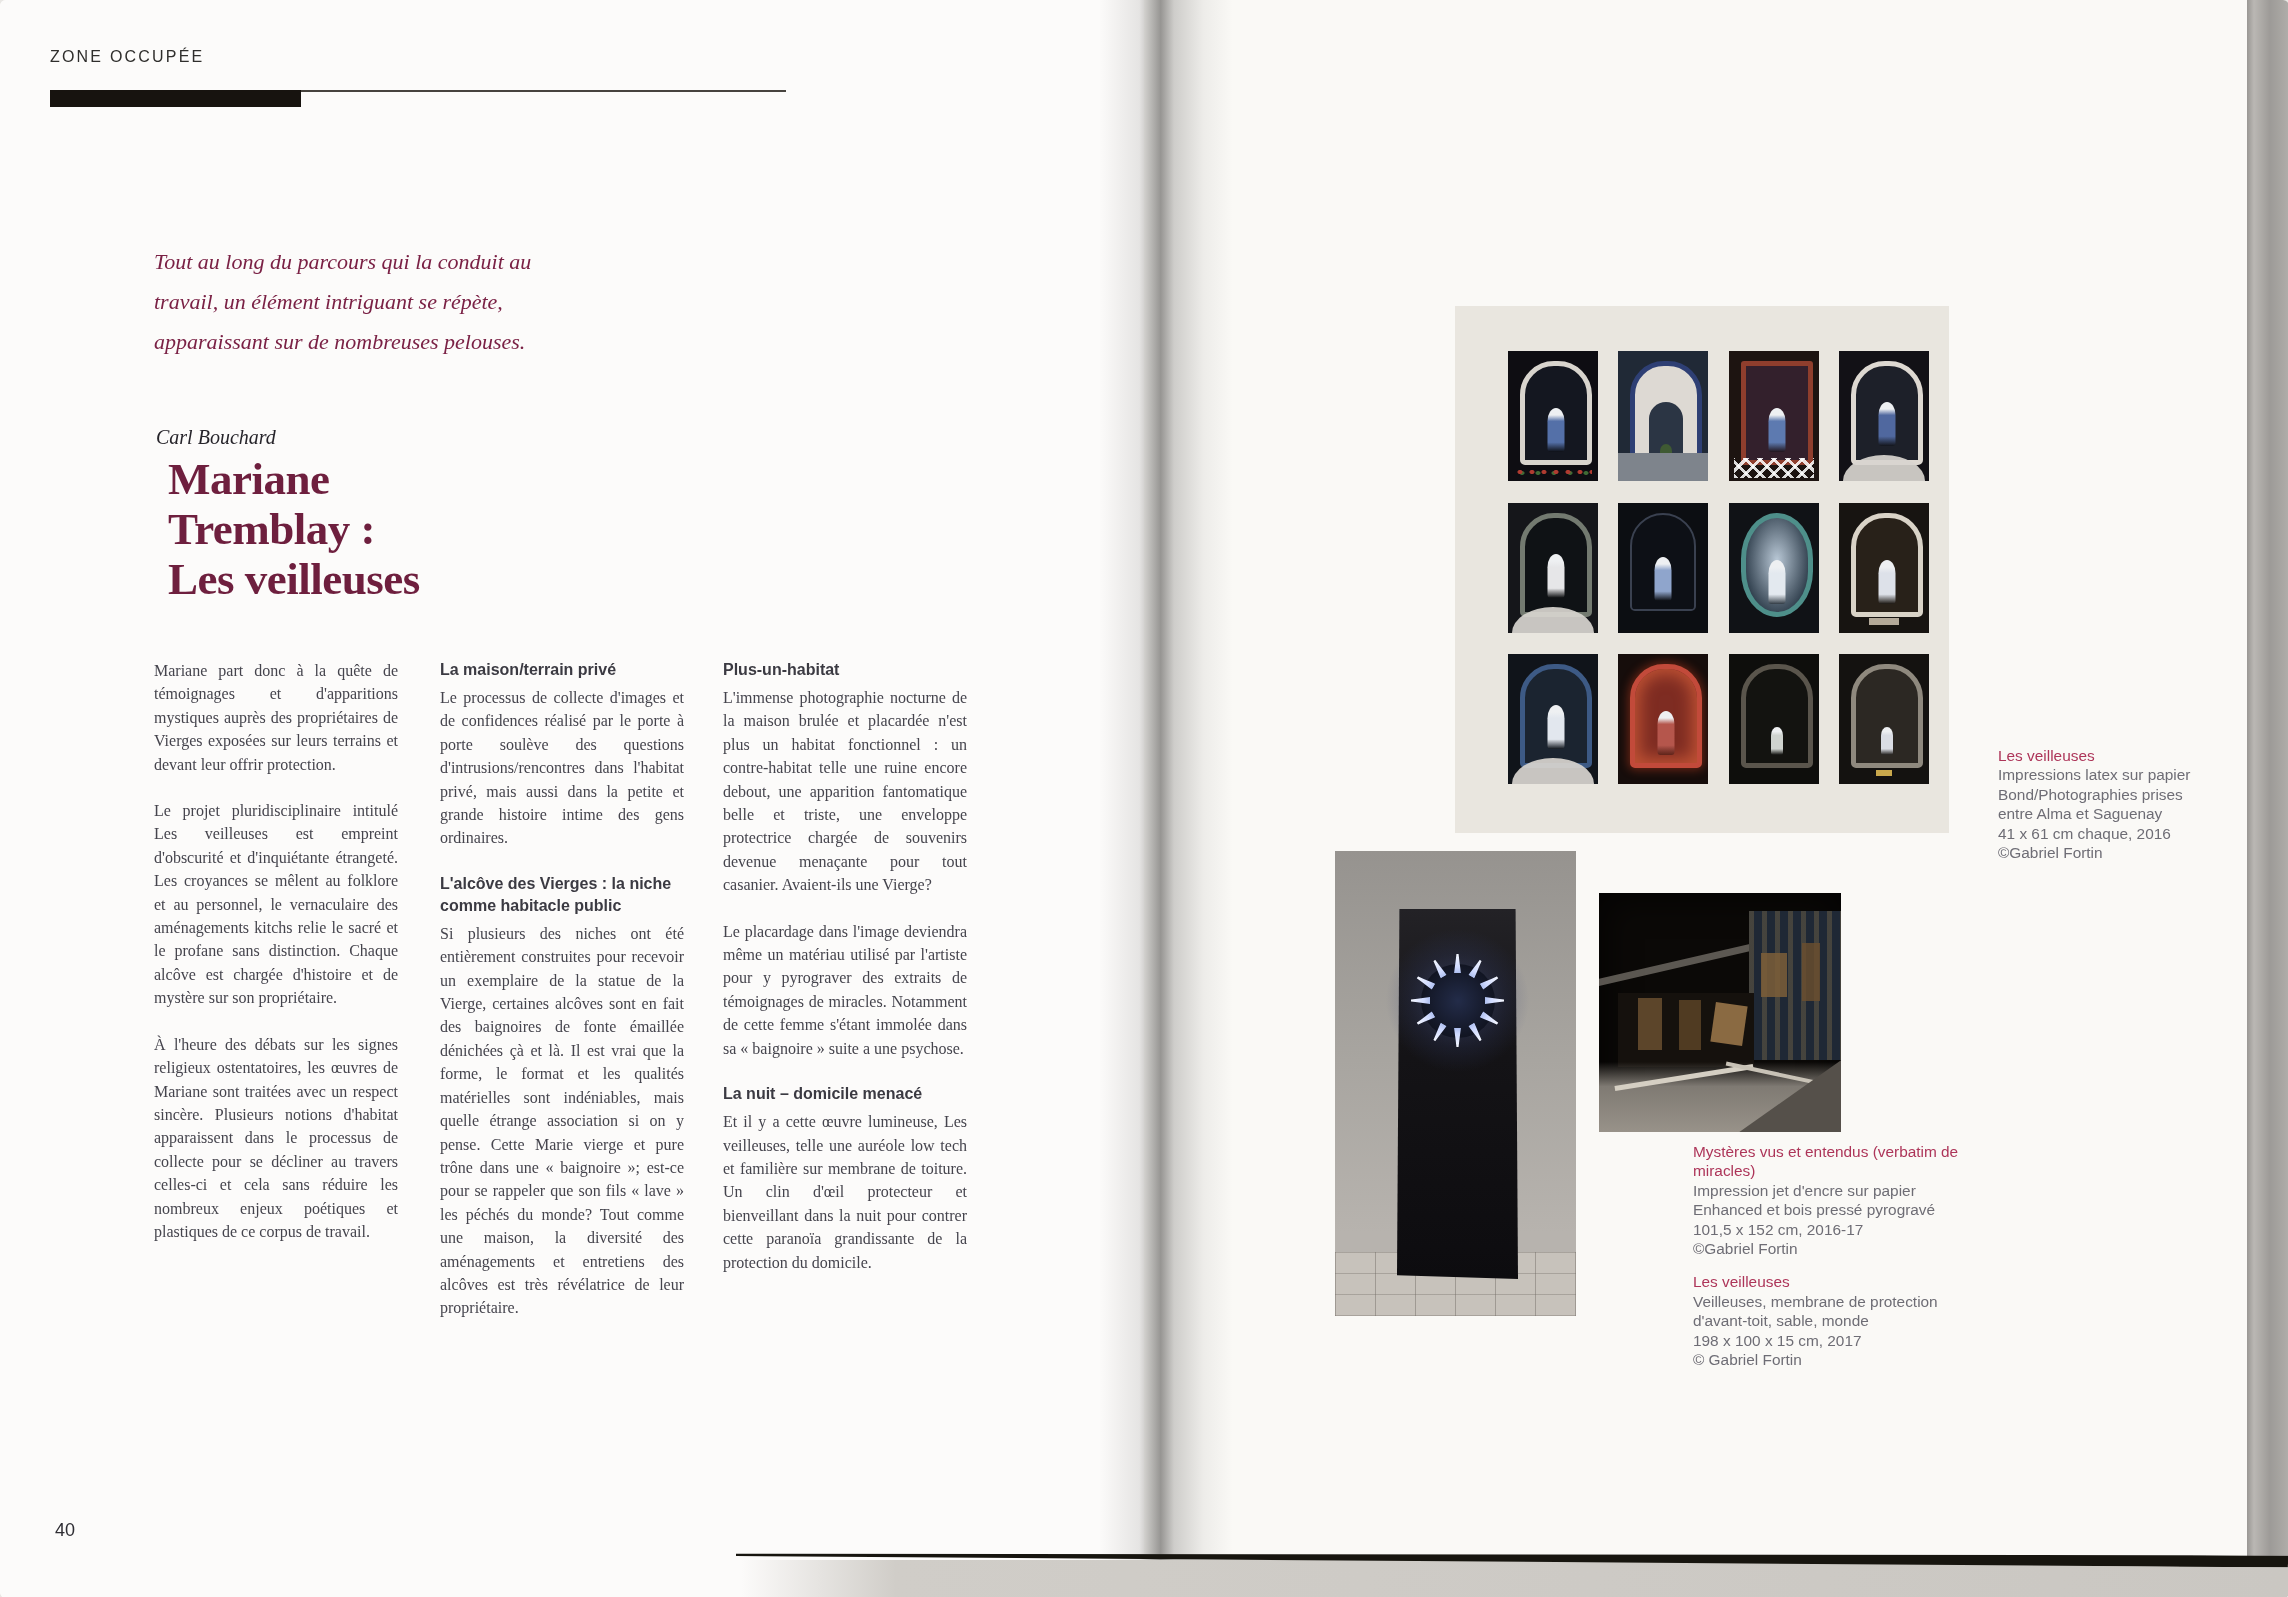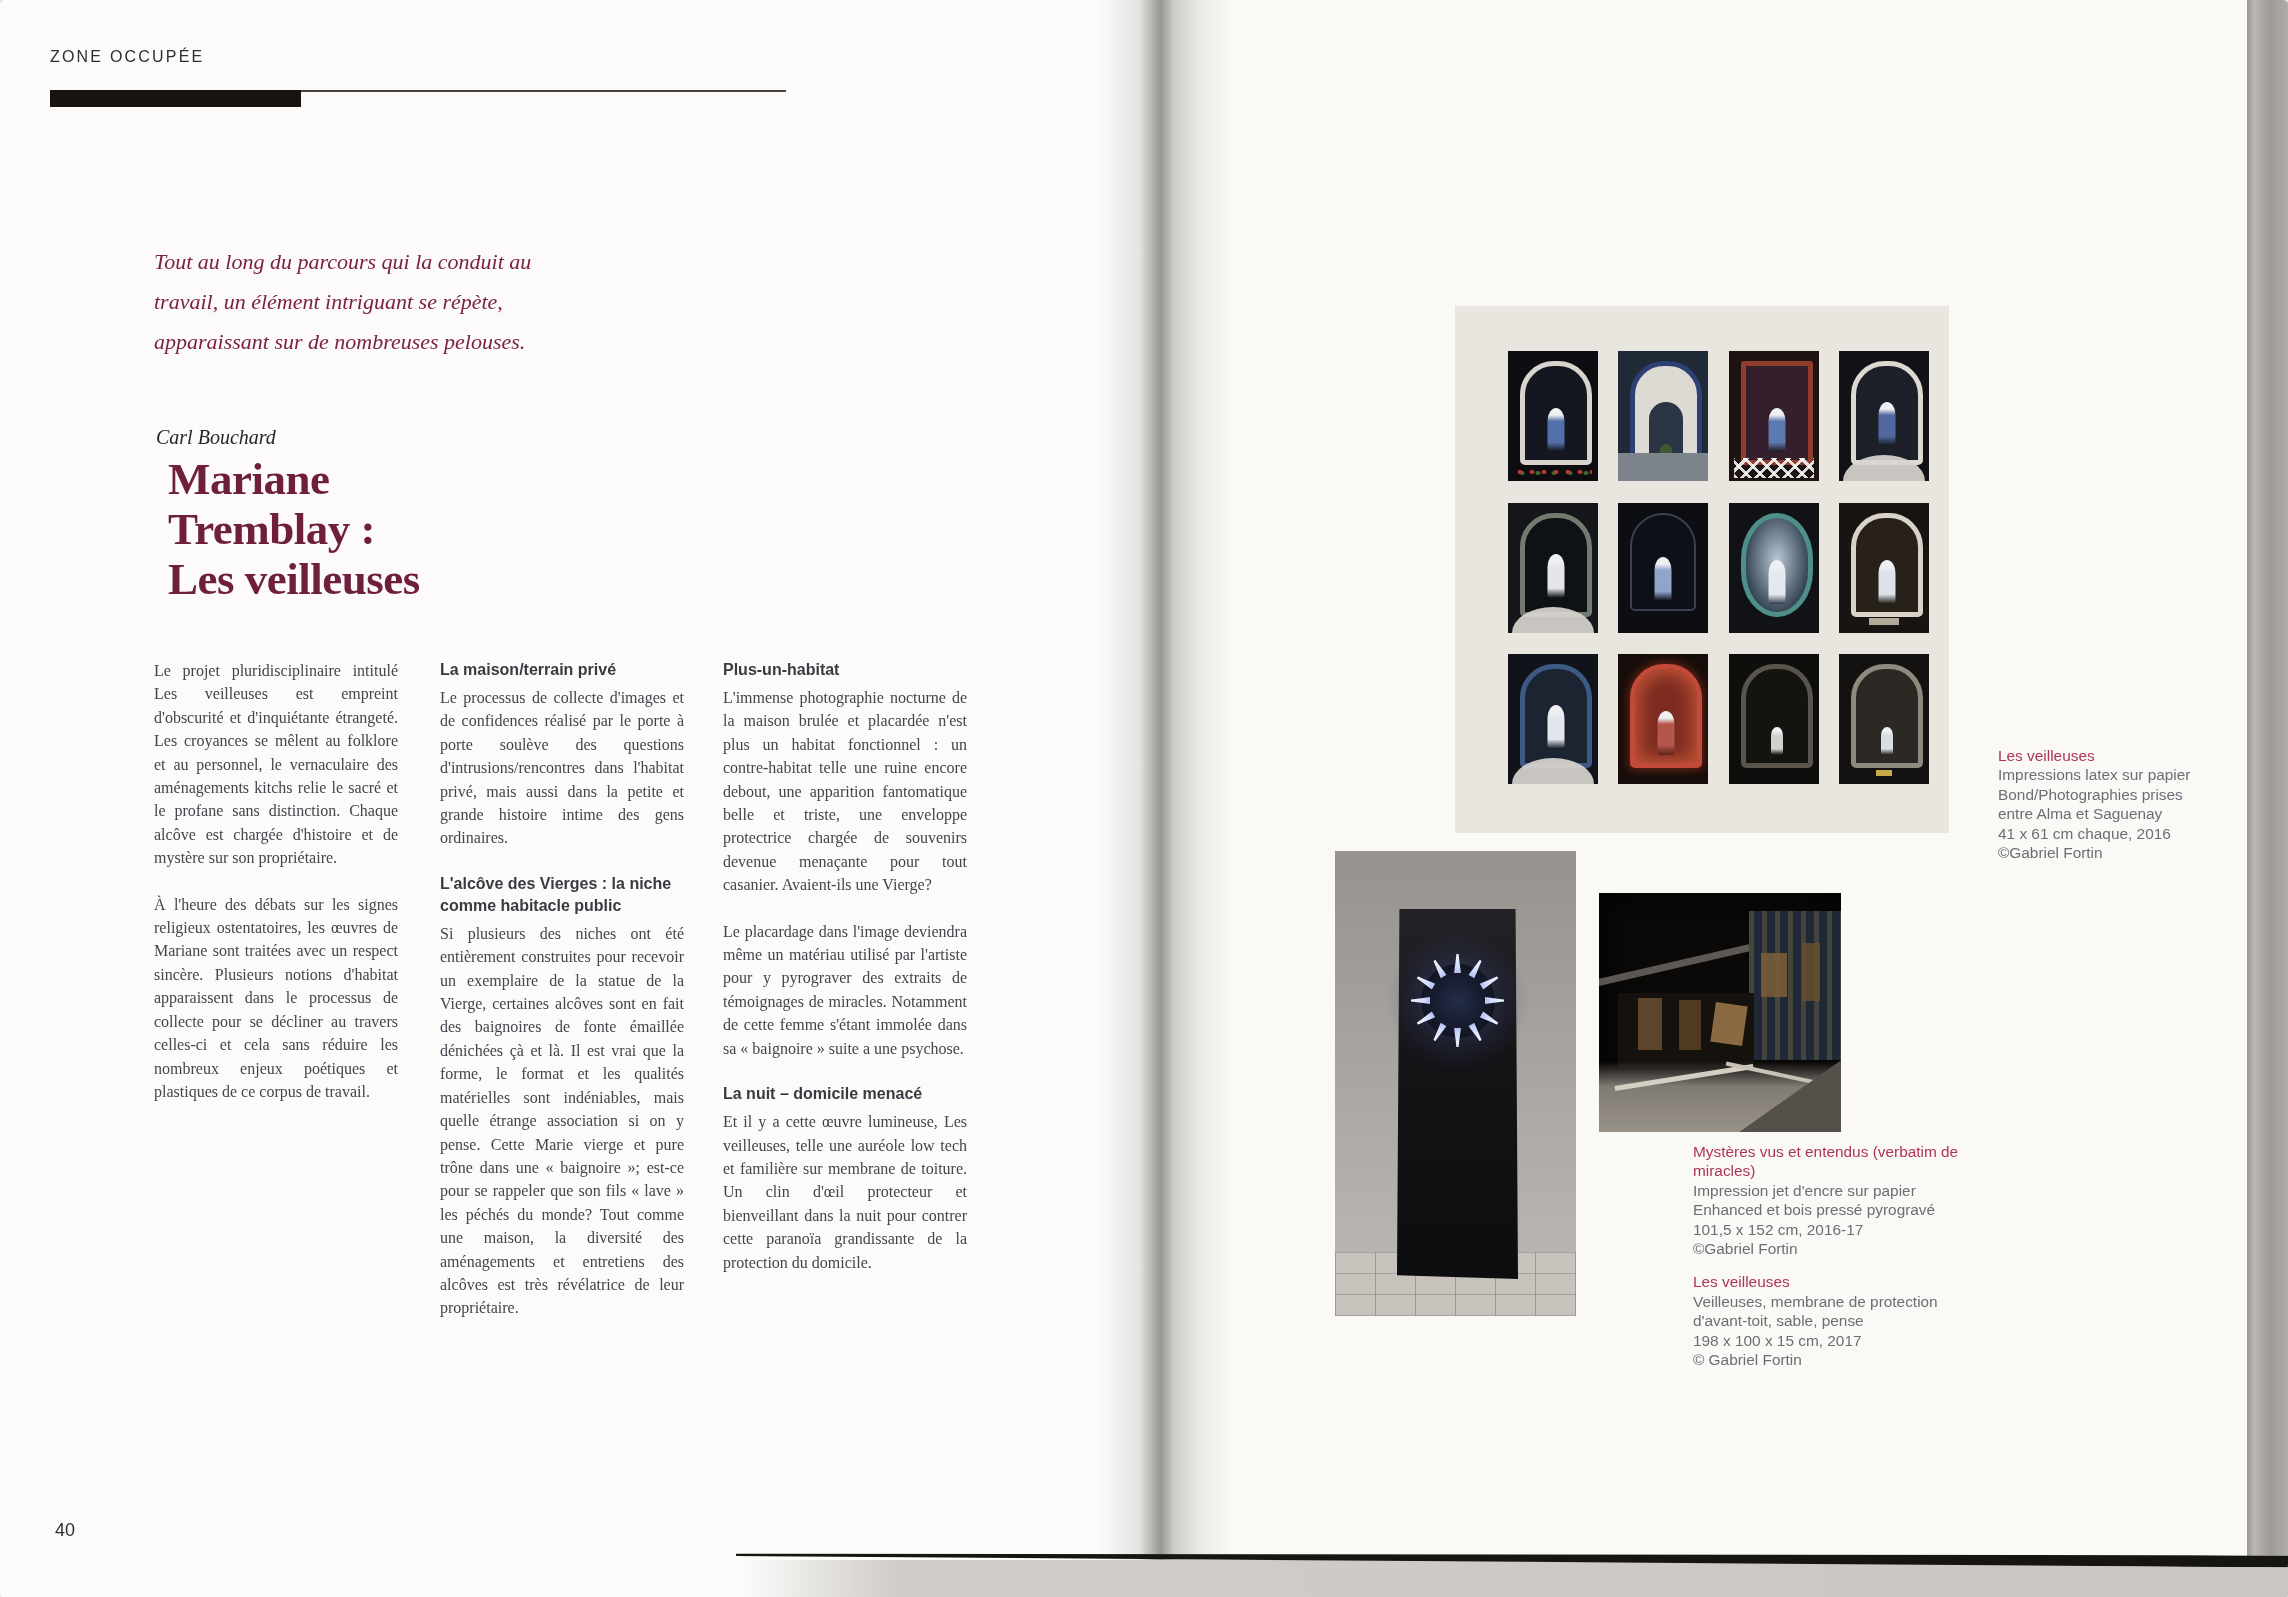--- a/index.html
+++ b/index.html
@@ -100,20 +100,21 @@
 
     <div class="author">Carl Bouchard</div>
 
     <h1 class="title">
       <div>Mariane</div>
       <div>Tremblay :</div>
       <div>Les veilleuses</div>
     </h1>
 
     <div class="col col1">
+      <p>Mariane part donc à la quête de témoignages et d'apparitions mystiques auprès des propriétaires de Vierges exposées sur leurs terrains et devant leur offrir protection.</p>
       <p>Le projet pluridisciplinaire intitulé Les veilleuses est empreint d'obscurité et d'inquiétante étrangeté. Les croyances se mêlent au folklore et au personnel, le vernaculaire des aménagements kitchs relie le sacré et le profane sans distinction. Chaque alcôve est chargée d'histoire et de mystère sur son propriétaire.</p>
       <p>À l'heure des débats sur les signes religieux ostentatoires, les œuvres de Mariane sont traitées avec un respect sincère. Plusieurs notions d'habitat apparaissent dans le processus de collecte pour se décliner au travers celles-ci et cela sans réduire les nombreux enjeux poétiques et plastiques de ce corpus de travail.</p>
     </div>
 
     <div class="col col2">
       <p class="chead">La maison/terrain privé</p>
       <p>Le processus de collecte d'images et de confidences réalisé par le porte à porte soulève des questions d'intrusions/rencontres dans l'habitat privé, mais aussi dans la petite et grande histoire intime des gens ordinaires.</p>
       <p class="chead">L'alcôve des Vierges : la niche comme habitacle public</p>
       <p>Si plusieurs des niches ont été entièrement construites pour recevoir un exemplaire de la statue de la Vierge, certaines alcôves sont en fait des baignoires de fonte émaillée dénichées çà et là. Il est vrai que la forme, le format et les qualités matérielles sont indéniables, mais quelle étrange association si on y pense. Cette Marie vierge et pure trône dans une « baignoire »; est-ce pour se rappeler que son fils « lave » les péchés du monde? Tout comme une maison, la diversité des aménagements et entretiens des alcôves est très révélatrice de leur propriétaire.</p>
     </div>
@@ -255,21 +256,21 @@
       <div class="ctitle">Mystères vus et entendus (verbatim de miracles)</div>
       <div>Impression jet d'encre sur papier</div>
       <div>Enhanced et bois pressé pyrogravé</div>
       <div>101,5 x 152 cm, 2016-17</div>
       <div>©Gabriel Fortin</div>
     </div>
     <div class="caption-gap"></div>
     <div class="caption">
       <div class="ctitle">Les veilleuses</div>
       <div>Veilleuses, membrane de protection</div>
-      <div>d'avant-toit, sable, pense</div>
+      <div>d'avant-toit, sable, monde</div>
       <div>198 x 100 x 15 cm, 2017</div>
       <div>© Gabriel Fortin</div>
     </div>
   </div>
 
   <div class="fold-shadow"></div>
   <div class="edge-right"></div>
   <div class="edge-bottom-gray"></div>
   <div class="edge-bottom-line"></div>
 </div>

